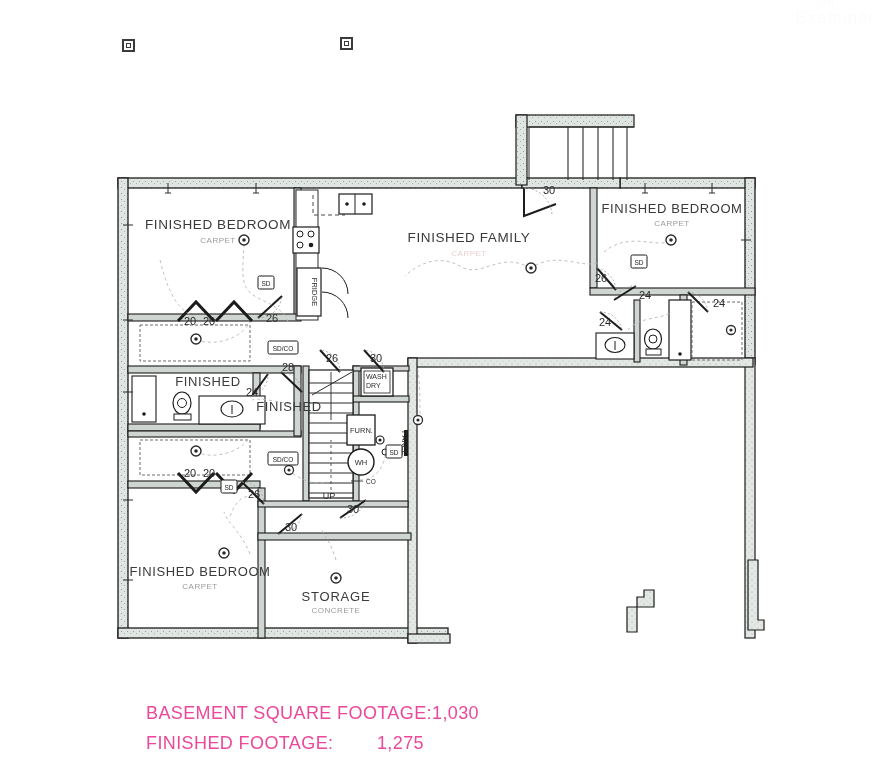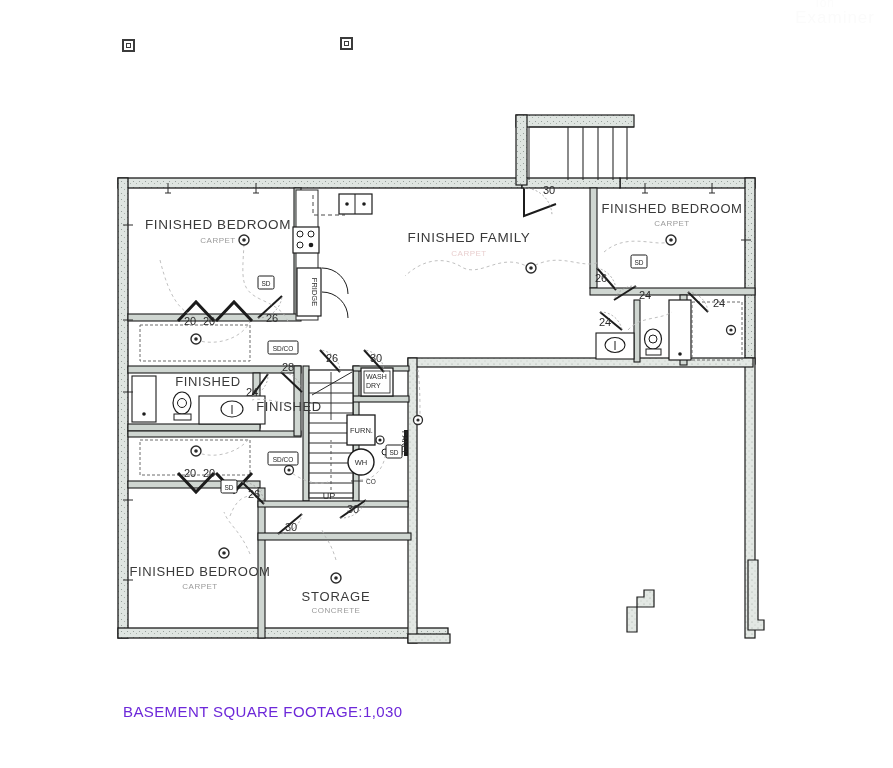--- a/index.html
+++ b/index.html
@@ -3,22 +3,22 @@
 <meta charset="utf-8">
 <style>
   html,body{margin:0;padding:0;}
   body{
     width:893px;height:768px;background:#ffffff;
     font-family:"Liberation Sans", sans-serif;
     overflow:hidden;position:relative;
   }
   #plan{position:absolute;left:0;top:0;width:893px;height:768px;}
   .footer{
-    position:absolute;left:123px;top:703px;width:340px;
-    font-size:15px;color:#6d28d9;letter-spacing:.4px;
+    position:absolute;left:146px;top:703px;width:340px;
+    font-size:18px;color:#ec4899;letter-spacing:.4px;
   }
   .frow{display:flex;justify-content:space-between;margin-bottom:9px;}
   .flabel{white-space:nowrap;}
   .fval{white-space:nowrap;padding-right:62px;}
   .marker{
     position:absolute;width:13px;height:13px;
     border:2px solid #3b3b3b;background:#fff;
     box-sizing:border-box;
   }
   .marker::after{
@@ -422,13 +422,17 @@
 <div class="watermark">
   <span class="wm2">ion</span>
   <span>Examiner</span>
 </div>
 
 <div class="footer">
   <div class="frow">
     <span class="flabel">BASEMENT SQUARE FOOTAGE:</span>
     <span class="fval">1,030</span>
   </div>
+  <div class="frow">
+    <span class="flabel">FINISHED FOOTAGE:</span>
+    <span class="fval">1,275</span>
+  </div>
 </div>
 
 </body></html>

